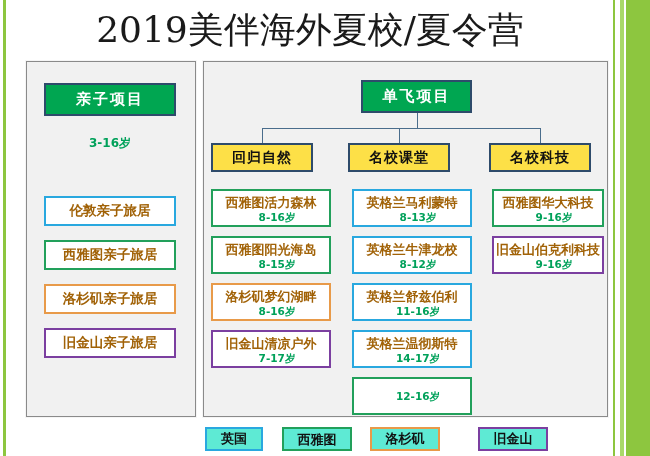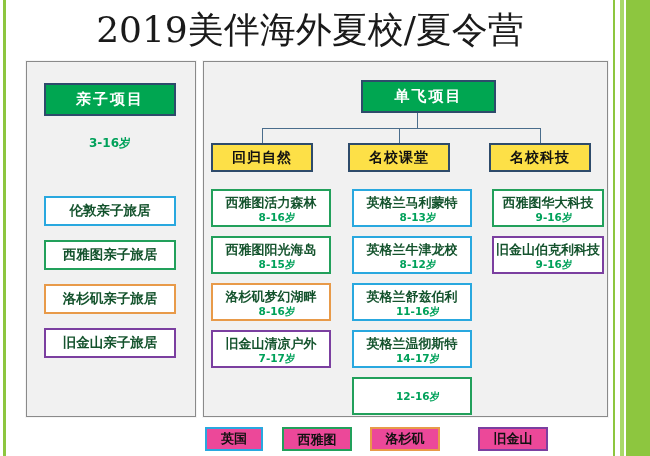--- a/index.html
+++ b/index.html
@@ -38,21 +38,21 @@
 
   
   .box{
     position:absolute;box-sizing:border-box;
     background:#ffffff;border:2px solid #999;
     display:flex;flex-direction:column;align-items:center;justify-content:center;
     text-align:center;
   }
   .box .name{
     font-family:"DejaVu Sans","Liberation Sans",sans-serif;
-    font-weight:bold;color:#14532d;white-space:nowrap;
+    font-weight:bold;color:#a16207;white-space:nowrap;
   }
   .box .age{
     font-family:"DejaVu Sans","Liberation Sans",sans-serif;
     font-weight:bold;color:#00A15A;white-space:nowrap;
   }
 
   
   .hdr-solid{
     background:#00A651;border:2px solid #2E4B6B;
   }
@@ -62,21 +62,21 @@
   }
   .hdr-lite .name{color:#111;font-size:14px;letter-spacing:1px;}
 
   #box-qinzi{left:44px;top:83px;width:132px;height:33px;}
   #qinzi-age{
     position:absolute;left:44px;top:135px;width:132px;height:18px;
     text-align:center;font-size:12px;font-weight:bold;color:#00A15A;
     font-family:"DejaVu Sans","Liberation Sans",sans-serif;
   }
 
-  #box-danfei{left:361px;top:80px;width:135px;height:33px;}
+  #box-danfei{left:361px;top:80px;width:111px;height:33px;}
   #box-cat-0{left:211px;top:143px;width:102px;height:29px;}
   #box-cat-1{left:348px;top:143px;width:102px;height:29px;}
   #box-cat-2{left:489px;top:143px;width:102px;height:29px;}
 
   
   .conn{position:absolute;background:#4A6D8C;}
 
   
   .prog{
     width:132px;height:30px;left:44px;
@@ -95,21 +95,21 @@
   
   .c-blue{border-color:#29A8DF;}
   .c-green{border-color:#22A05B;}
   .c-orange{border-color:#E89A49;}
   .c-purple{border-color:#7B3FA0;}
 
   
   #legend{position:absolute;left:205px;top:427px;width:290px;height:26px;}
   .legend-item{
     position:absolute;top:0;height:24px;box-sizing:border-box;
-    border-width:2px;border-style:solid;background:#ec4899;
+    border-width:2px;border-style:solid;background:#5eead4;
     display:flex;align-items:center;justify-content:center;
   }
   .legend-item span{
     font-size:13px;font-weight:bold;color:#111;white-space:nowrap;
     font-family:"DejaVu Sans","Liberation Sans",sans-serif;
   }
   #legend-0{left:0px;width:58px;}
   #legend-1{left:77px;width:70px;}
   #legend-2{left:165px;width:70px;}
   #legend-3{left:253px;width:70px;margin-left:20px;}

